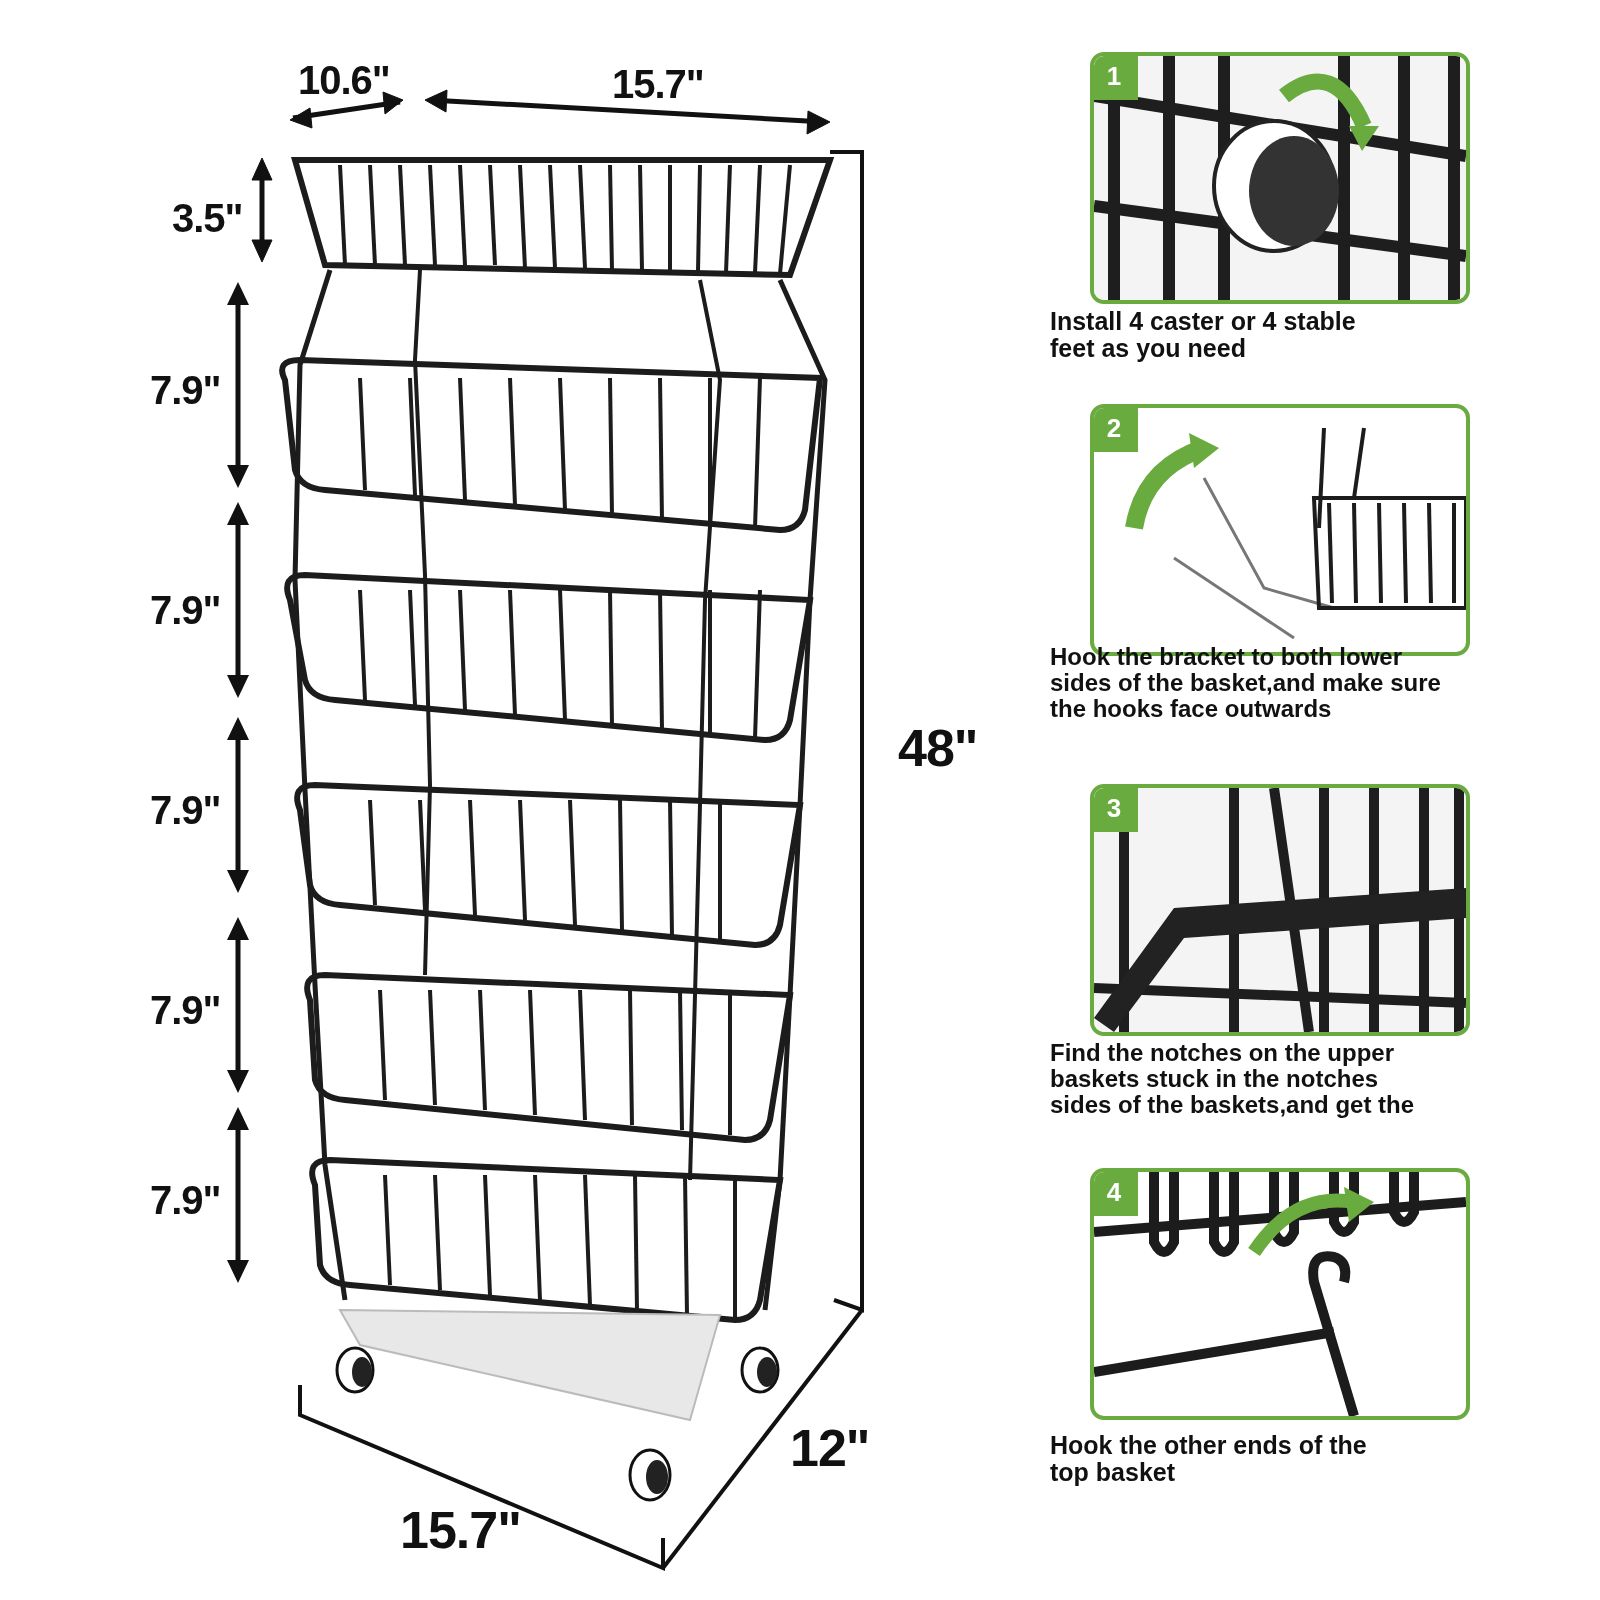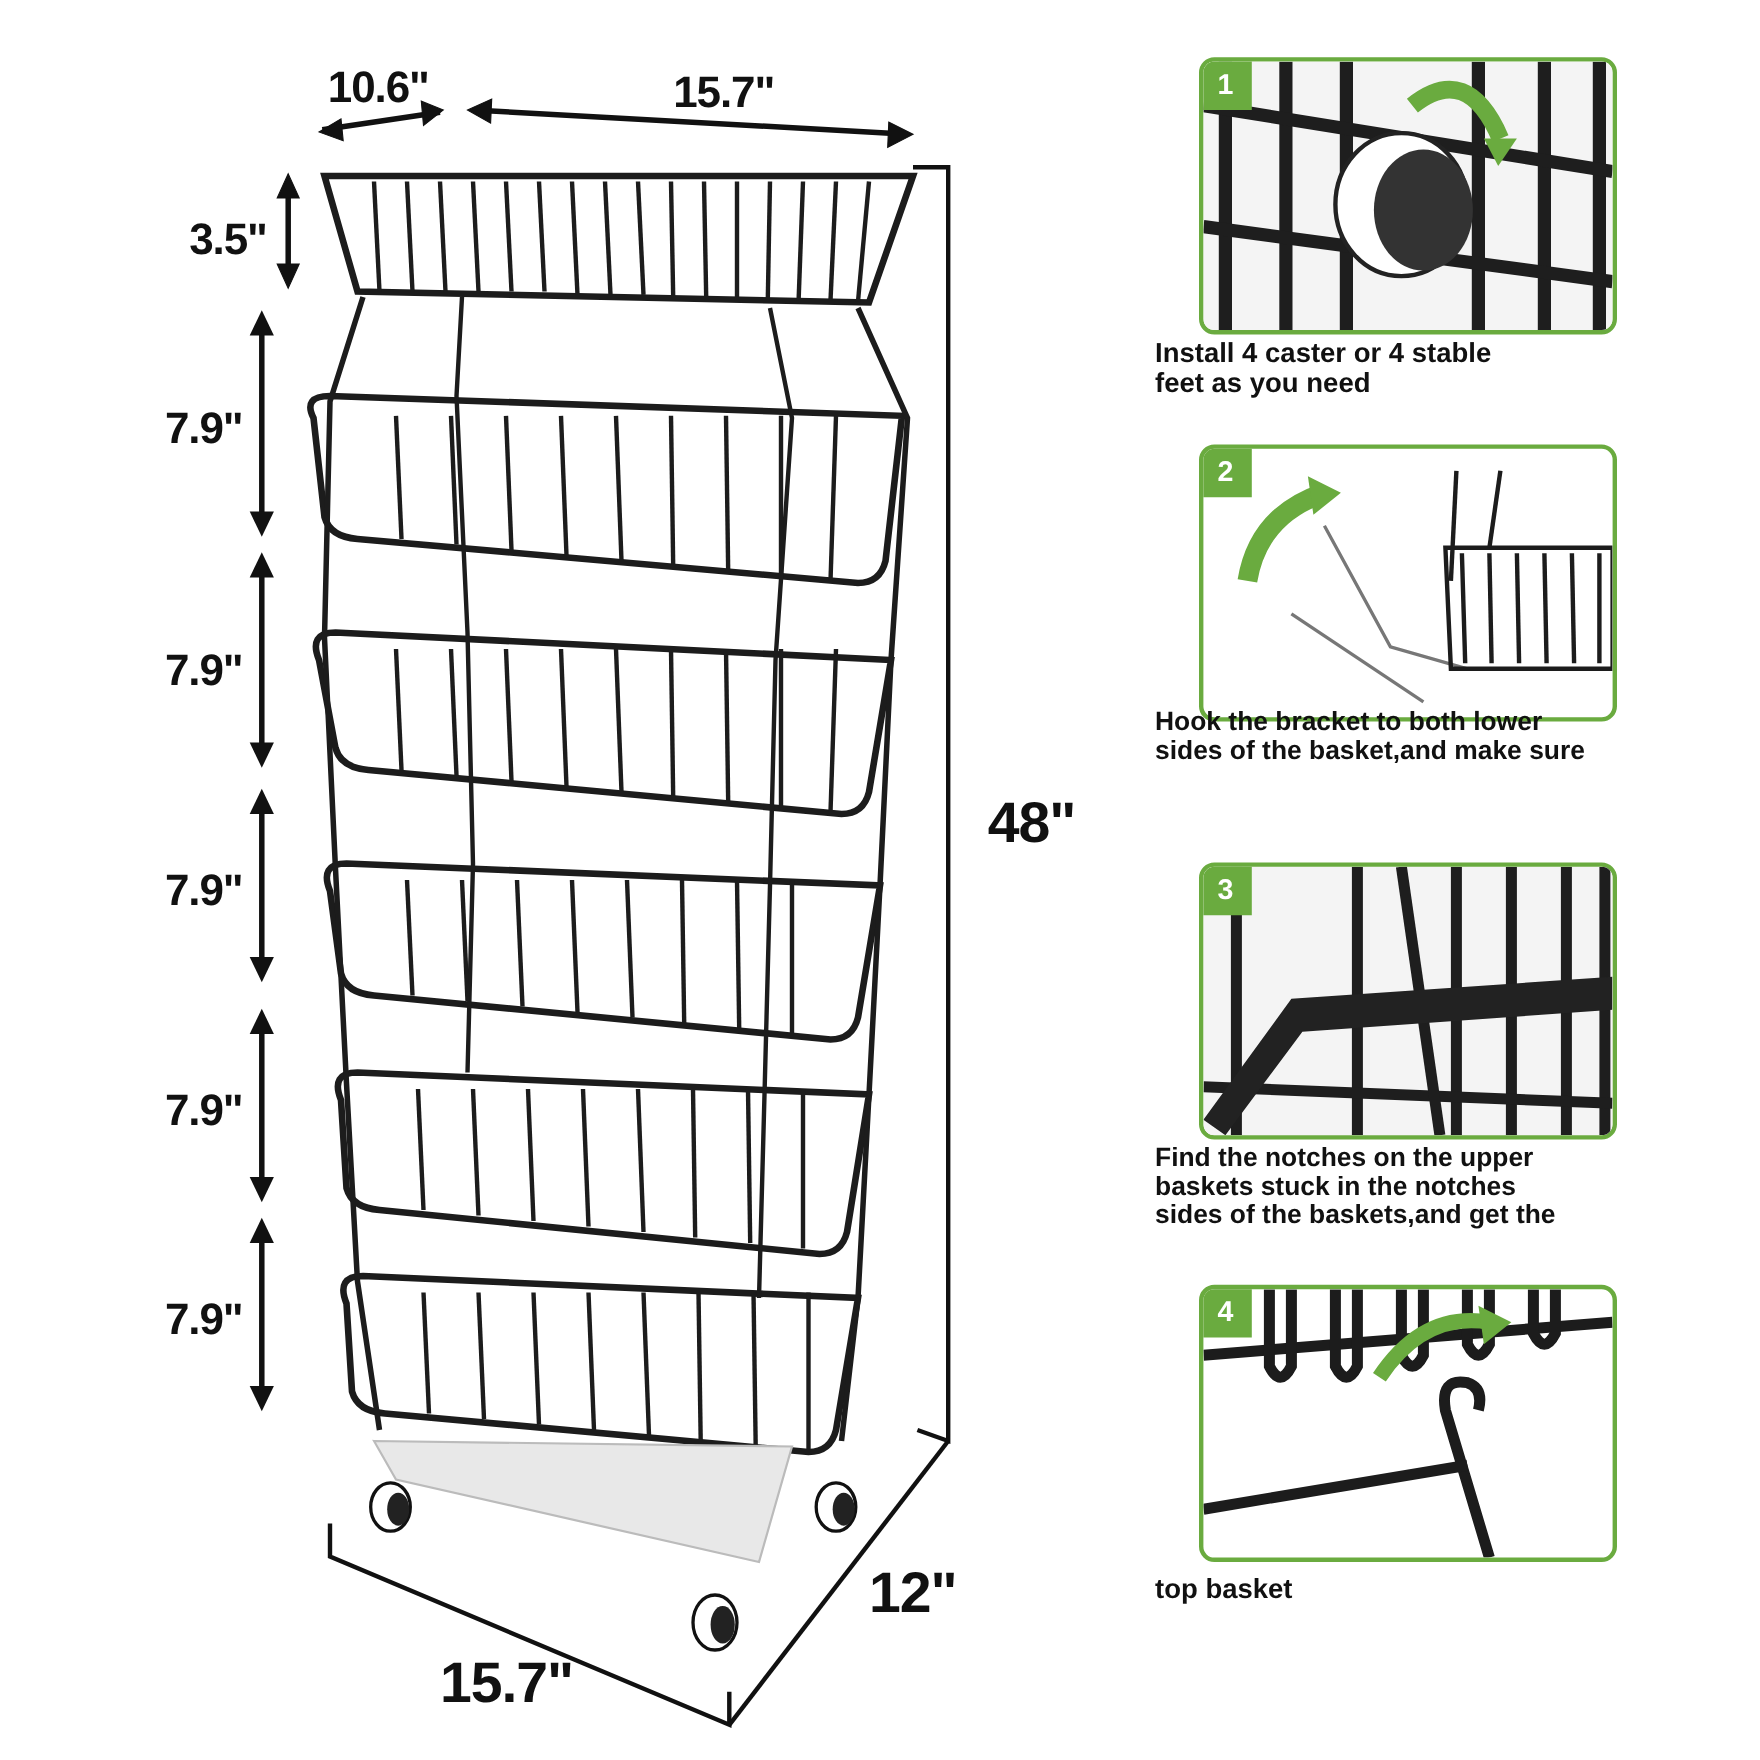--- a/index.html
+++ b/index.html
@@ -207,20 +207,21 @@
           <line x1="360" y1="95" x2="360" y2="195"></line>
         <path d="M230,20 L225,120"></path>
           <path d="M270,20 L260,90"></path>
       </g>
     </svg>
     <div class="step-badge">2</div>
   </div>
   <div class="step-caption" style="top:240px;font-size:24px;line-height:26px;">
     <div>Hook the bracket to both lower</div>
     <div>sides of the basket,and make sure</div>
+    <div>the hooks face outwards</div>
   </div>
 </div>
 
 <div class="step" style="top:784px;">
   <div class="step-frame">
     <svg width="372" height="244">
       <rect width="372" height="244" fill="#f4f4f4"></rect>
       <g stroke="#1e1e1e" stroke-width="10">
         <line x1="30" y1="0" x2="30" y2="244"></line>
           <line x1="140" y1="0" x2="140" y2="244"></line>
@@ -254,15 +255,16 @@
         <path d="M300,0 L300,40 Q310,60 320,40 L320,0"></path>
         <path d="M260,244 L220,110 Q215,80 240,85 Q255,90 250,110"></path>
         <line x1="0" y1="200" x2="240" y2="160"></line>
       </g>
       <path d="M160,80 Q200,20 260,30" stroke="#6aab3f" stroke-width="14" fill="none"></path>
       <polygon points="250,15 280,30 255,50" fill="#6aab3f"></polygon>
     </svg>
     <div class="step-badge">4</div>
   </div>
   <div class="step-caption" style="top:264px;">
+    <div>Hook the other ends of the</div>
     <div>top basket</div>
   </div>
 </div>
 
 </body></html>

